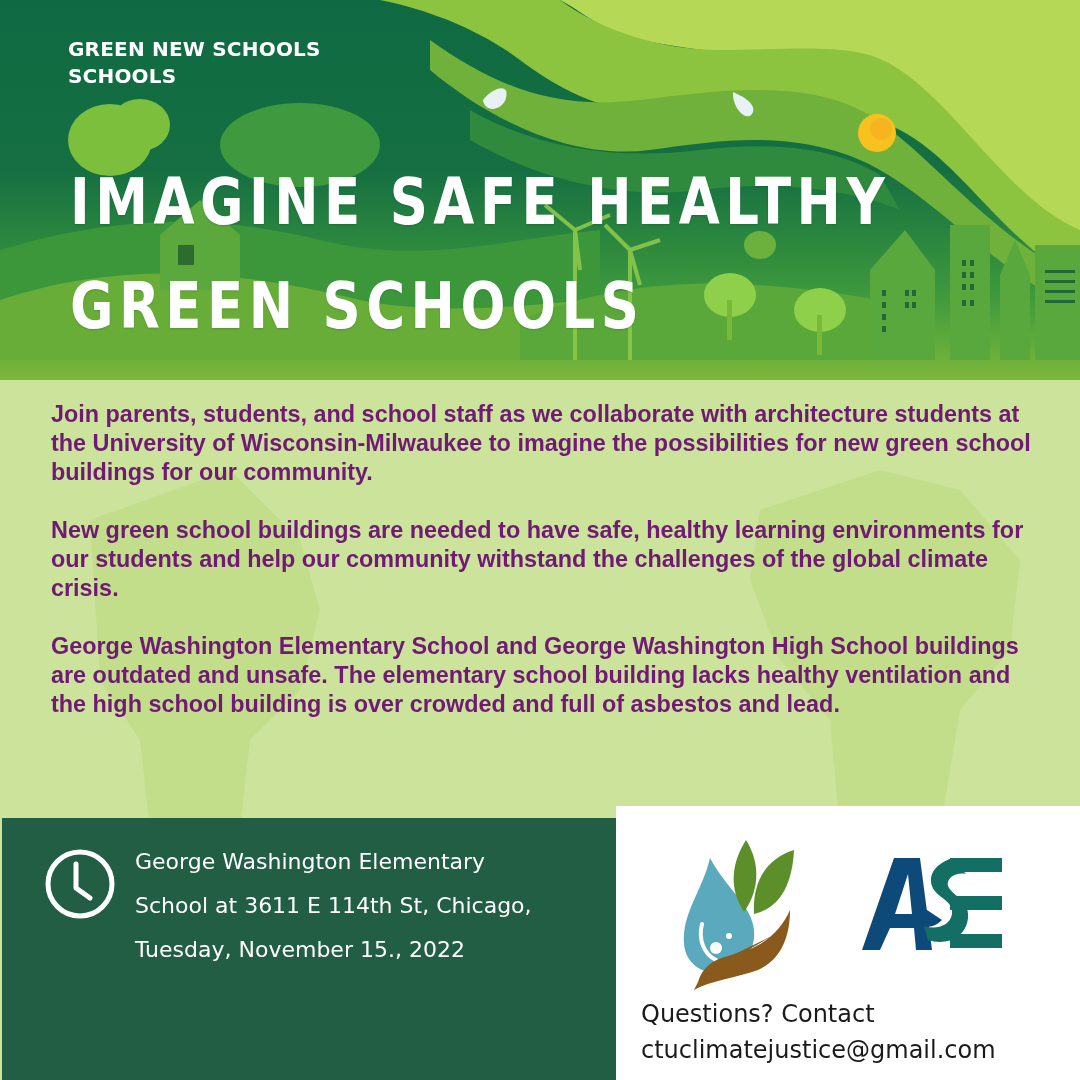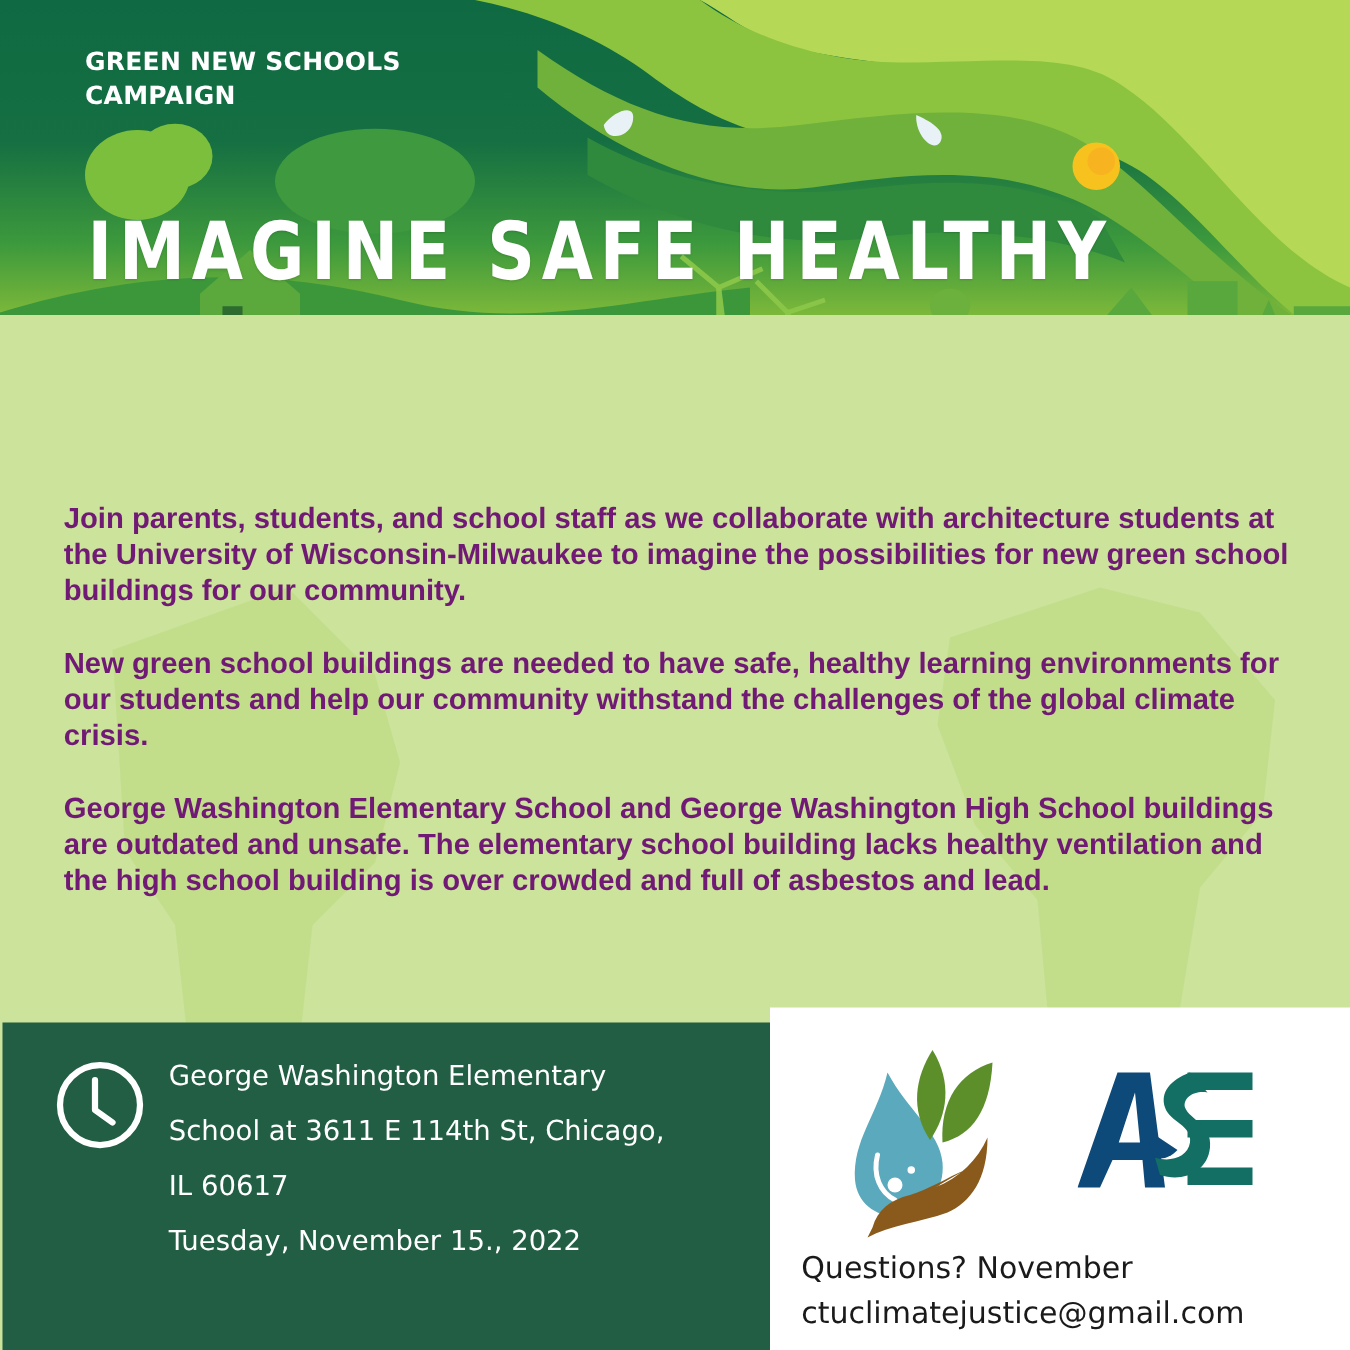--- a/index.html
+++ b/index.html
@@ -4,21 +4,21 @@
   <style>
     * { margin: 0; padding: 0; box-sizing: border-box; }
     html, body { width: 1080px; height: 1080px; overflow: hidden; }
     body {
       position: relative;
       background: #cbe39a;
       font-family: "DejaVu Sans", sans-serif;
     }
     
     .banner {
-      position: absolute; left: 0; top: 0; width: 1080px; height: 252px;
+      position: absolute; left: 0; top: 0; width: 1080px; height: 380px;
       overflow: hidden;
       background: linear-gradient(180deg, #0f6a43 0%, #156f42 45%, #3e9a3c 78%, #7cb83a 100%);
     }
     .banner svg.scene { position: absolute; left: 0; top: 0; }
     .kicker {
       position: absolute; left: 68px; top: 36px;
       color: #ffffff; font-family: "DejaVu Sans", sans-serif; font-weight: bold;
       font-size: 20px; line-height: 27px; letter-spacing: 0.2px;
       width: 340px;
     }
@@ -136,21 +136,21 @@
 
     <path d="M483,100 C492,88 510,82 506,98 C503,110 485,114 483,100 Z" fill="#e8f2f6"></path>
     <path d="M733,92 C742,96 758,104 752,114 C746,122 732,108 733,92 Z" fill="#e8f2f6"></path>
 
     <circle cx="877" cy="133" r="19" fill="#f7c21d"></circle>
     <circle cx="881" cy="129" r="11" fill="#f9a825" opacity="0.6"></circle>
   </svg>
 
   <div class="kicker">
     <div>GREEN NEW SCHOOLS</div>
-    <div>CAMPAIGN</div>
+    <div>SCHOOLS</div>
   </div>
   <div class="title">
     <div>IMAGINE SAFE HEALTHY</div>
     <div>GREEN SCHOOLS</div>
   </div>
 </div>
 
 <svg class="body-bg" width="1080" height="720" viewBox="0 0 1080 720">
   <g fill="#bfdc86" opacity="0.75">
 
@@ -167,21 +167,20 @@
 </div>
 
 <div class="event-box">
   <svg class="clock" viewBox="0 0 76 76">
     <circle cx="38" cy="38" r="32" fill="none" stroke="#ffffff" stroke-width="5"></circle>
     <polyline points="34,18 34,42 48,52" fill="none" stroke="#ffffff" stroke-width="5" stroke-linecap="round" stroke-linejoin="round"></polyline>
   </svg>
   <div class="event-lines">
     <div>George Washington Elementary</div>
     <div>School at 3611 E 114th St, Chicago,</div>
-    <div>IL 60617</div>
     <div>Tuesday, November 15., 2022</div>
   </div>
 </div>
 
 <div class="contact-box">
   <svg class="logo-hand" viewBox="0 0 130 160">
 
     <path d="M38,26 C30,60 10,80 12,112 C14,134 34,144 52,140 C70,136 84,120 82,98 C80,74 54,56 38,26 Z" fill="#5aa9bd"></path>
     <path d="M30,92 C26,108 32,122 44,128" stroke="#ffffff" stroke-width="4" fill="none" stroke-linecap="round"></path>
     <circle cx="44" cy="116" r="6" fill="#ffffff"></circle>
@@ -197,16 +196,16 @@
     <path d="M32,4 L58,4 L70,96 L54,96 L52,74 L28,74 L18,96 L0,96 Z M33,60 L50,60 L46,20 Z" fill="#0d4a7a"></path>
 
     <rect x="88" y="4" width="52" height="14" fill="#136f63"></rect>
     <rect x="88" y="42" width="52" height="14" fill="#136f63"></rect>
     <rect x="88" y="80" width="52" height="14" fill="#136f63"></rect>
 
     <path d="M90,4 C74,10 66,20 70,32 C74,44 92,46 90,60 C88,72 74,76 62,72 L66,86 C84,92 104,84 106,64 C108,46 90,42 86,32 C84,24 94,18 104,20 Z" fill="#136f63"></path>
     <path d="M62,72 C56,66 56,58 62,54 L80,66 C74,72 68,74 62,72 Z" fill="#0d4a7a"></path>
   </svg>
   <div class="contact-text">
-    <div>Questions? November</div>
+    <div>Questions? Contact</div>
     <div>ctuclimatejustice@gmail.com</div>
   </div>
 </div>
 
 </body></html>

